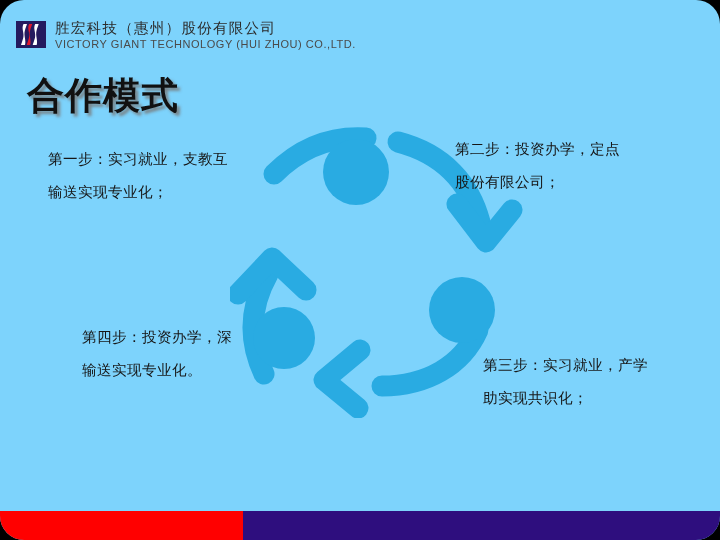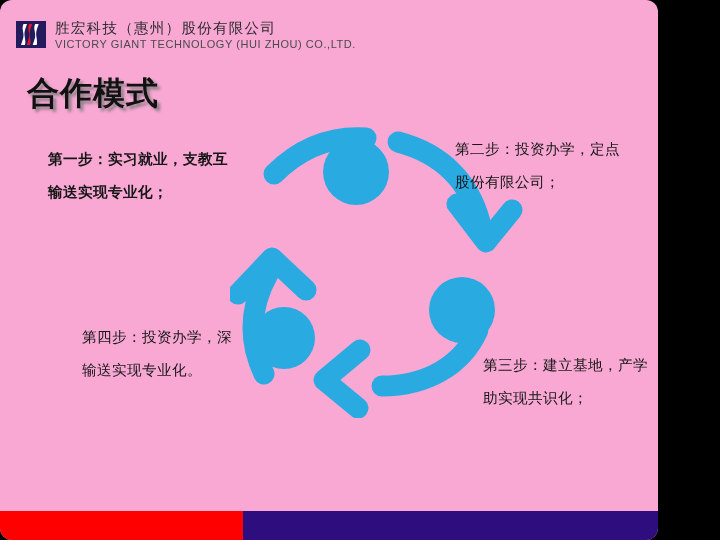--- a/index.html
+++ b/index.html
@@ -5,23 +5,23 @@
 <style>
   * { margin:0; padding:0; box-sizing:border-box; }
   html, body {
     width:720px; height:540px;
     background:#000;
     font-family:"DejaVu Sans", sans-serif;
     overflow:hidden;
   }
   #slide {
     position:absolute; left:0; top:0;
-    width:658px; height:540px;
-    background:#f9a8d4;
-    border-radius:12px;
+    width:720px; height:540px;
+    background:#7dd3fc;
+    border-radius:24px;
     overflow:hidden;
   }
 
   
   #logo-block {
     position:absolute; left:16px; top:20px;
     display:flex; align-items:flex-start;
   }
   #logo-mark {
     position:relative;
@@ -46,22 +46,22 @@
     letter-spacing:0.55px;
     color:#4a4a4a;
     line-height:12px;
     white-space:nowrap;
     margin-top:1px;
   }
 
   
   #slide-title {
     position:absolute; left:27px; top:76px;
-    font-family:Liberation Mono, monospace;
-    font-size:32px;
+    font-family:Liberation Serif, serif;
+    font-size:37px;
     font-weight:bold;
     color:#111111;
     letter-spacing:1px;
     text-shadow:3px 3px 3px rgba(120,120,120,0.85);
     line-height:40px;
     white-space:nowrap;
   }
 
   
   #cycle {
@@ -73,21 +73,21 @@
   
   .step-text {
     position:absolute;
     font-family:"DejaVu Serif", serif;
     font-size:14.6px;
     color:#161616;
     line-height:33px;
     letter-spacing:0.4px;
     white-space:nowrap;
   }
-  #step-1 { left:48px;  top:142px;font-weight:bold; }
+  #step-1 { left:48px;  top:142px; }
   #step-2 { left:455px; top:132px; }
   #step-3 { left:483px; top:348px; }
   #step-4 { left:82px;  top:320px; }
   .step-text .ln { display:block; }
 
   
   #footer {
     position:absolute; left:0; bottom:0;
     width:720px; height:29px;
     display:flex;
@@ -154,21 +154,21 @@
     <span class="ln">第一步：实习就业，支教互</span>
     <span class="ln">输送实现专业化；</span>
   </div>
 
   <div class="step-text" id="step-2">
     <span class="ln">第二步：投资办学，定点</span>
     <span class="ln">股份有限公司；</span>
   </div>
 
   <div class="step-text" id="step-3">
-    <span class="ln">第三步：建立基地，产学</span>
+    <span class="ln">第三步：实习就业，产学</span>
     <span class="ln">助实现共识化；</span>
   </div>
 
   <div class="step-text" id="step-4">
     <span class="ln">第四步：投资办学，深</span>
     <span class="ln">输送实现专业化。</span>
   </div>
 
   <div id="footer">
     <div id="footer-red"></div>

